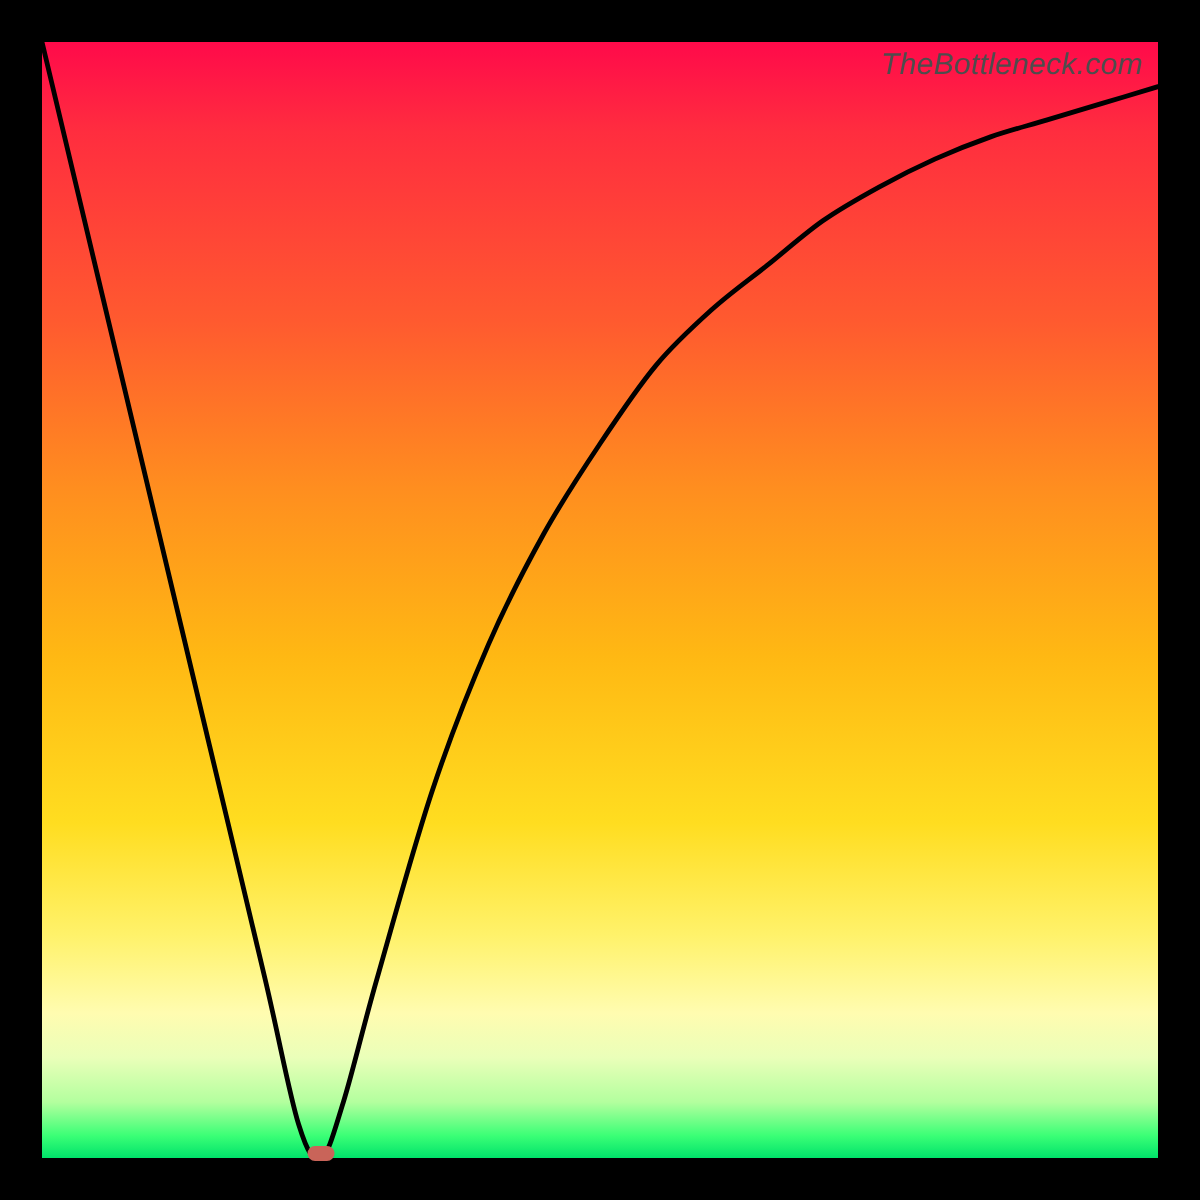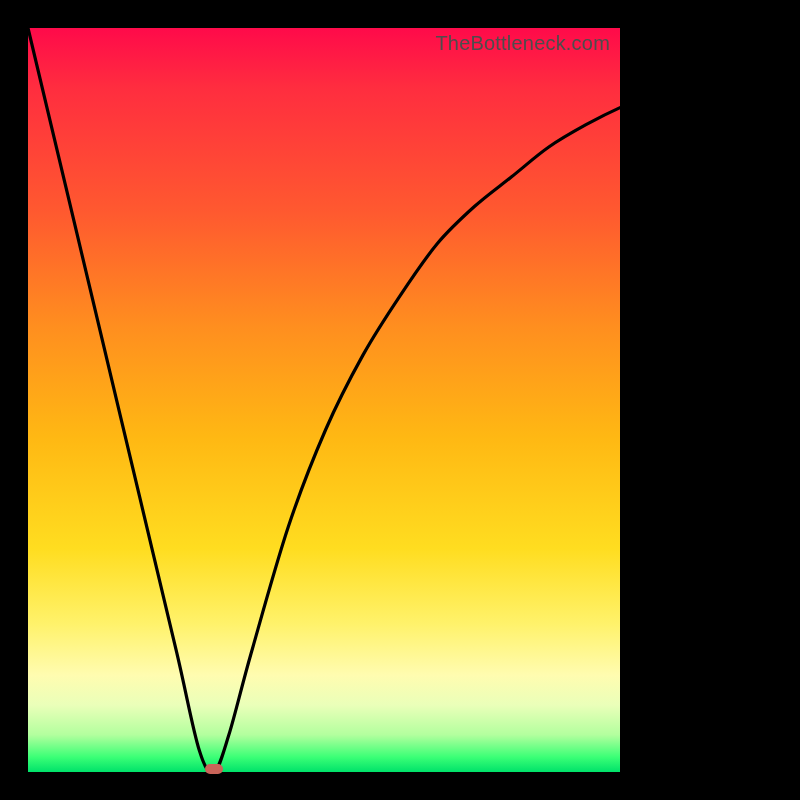--- a/index.html
+++ b/index.html
@@ -14,38 +14,39 @@
   .frame {
     position: relative;
     width: 800px;
     height: 800px;
     background: #000;
   }
   .plot-area {
     position: absolute;
     left: 28px;
     top: 28px;
-    width: 592px;
+    width: 744px;
     height: 744px;
     
     background: linear-gradient(
       to bottom,
       #ff0a4a 0%,
       #ff2d3f 8%,
       #ff5a2f 25%,
       #ff8e1f 40%,
       #ffb813 55%,
       #ffdd20 70%,
       #fff26a 80%,
       #fffcb0 87%,
       #eaffb9 91%,
       #b3ff9e 95%,
       #3bff76 98%,
       #00e26a 100%
     );
+    font-style: italic;
   }
   .watermark {
     position: absolute;
     top: 4px;
     right: 10px;
     color: #4d4d4d;
     font-size: 20px;
     font-weight: 500;
     letter-spacing: 0.2px;
     z-index: 5;

